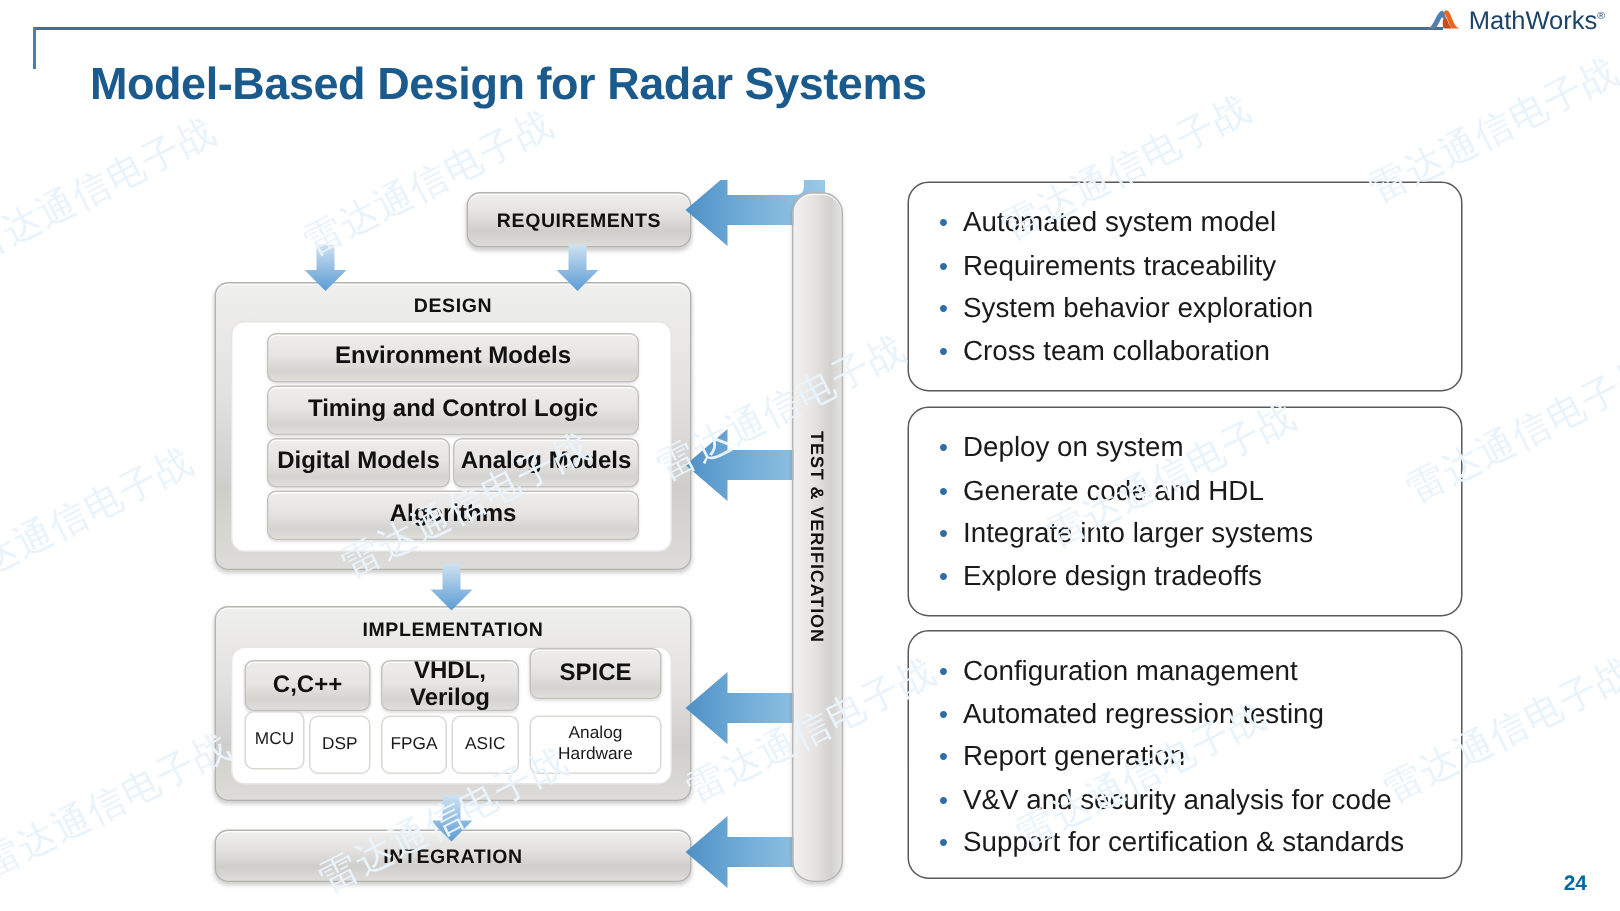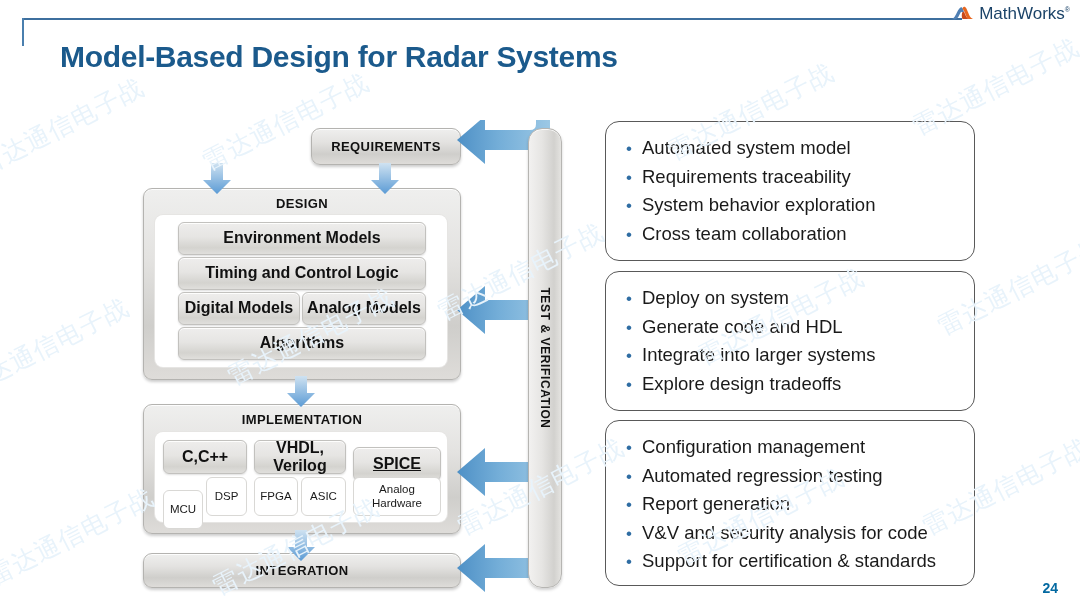--- a/index.html
+++ b/index.html
@@ -306,25 +306,25 @@
     <span class="gtitle">IMPLEMENTATION</span>
   </div>
   <div class="innerwhite" style="left:155px; top:432px; width:292px; height:90px;"></div>
 
   <div class="chip" style="left:163px; top:440px; width:82px; height:32px;">
     <span>C,C++</span>
   </div>
   <div class="chip" style="left:254px; top:440px; width:90px; height:32px;">
     <span>VHDL, Verilog</span>
   </div>
-  <div class="chip" style="left:353px; top:447px; width:86px; height:32px;text-decoration:underline;">
+  <div class="chip" style="left:353px; top:432px; width:86px; height:32px;">
     <span>SPICE</span>
   </div>
 
-  <div class="chip plain" style="left:163px; top:490px; width:38px; height:37px;">
+  <div class="chip plain" style="left:163px; top:474px; width:38px; height:37px;">
     <span>MCU</span>
   </div>
   <div class="chip plain" style="left:206px; top:477px; width:39px; height:37px;">
     <span>DSP</span>
   </div>
   <div class="chip plain" style="left:254px; top:477px; width:42px; height:37px;">
     <span>FPGA</span>
   </div>
   <div class="chip plain" style="left:301px; top:477px; width:43px; height:37px;">
     <span>ASIC</span>

